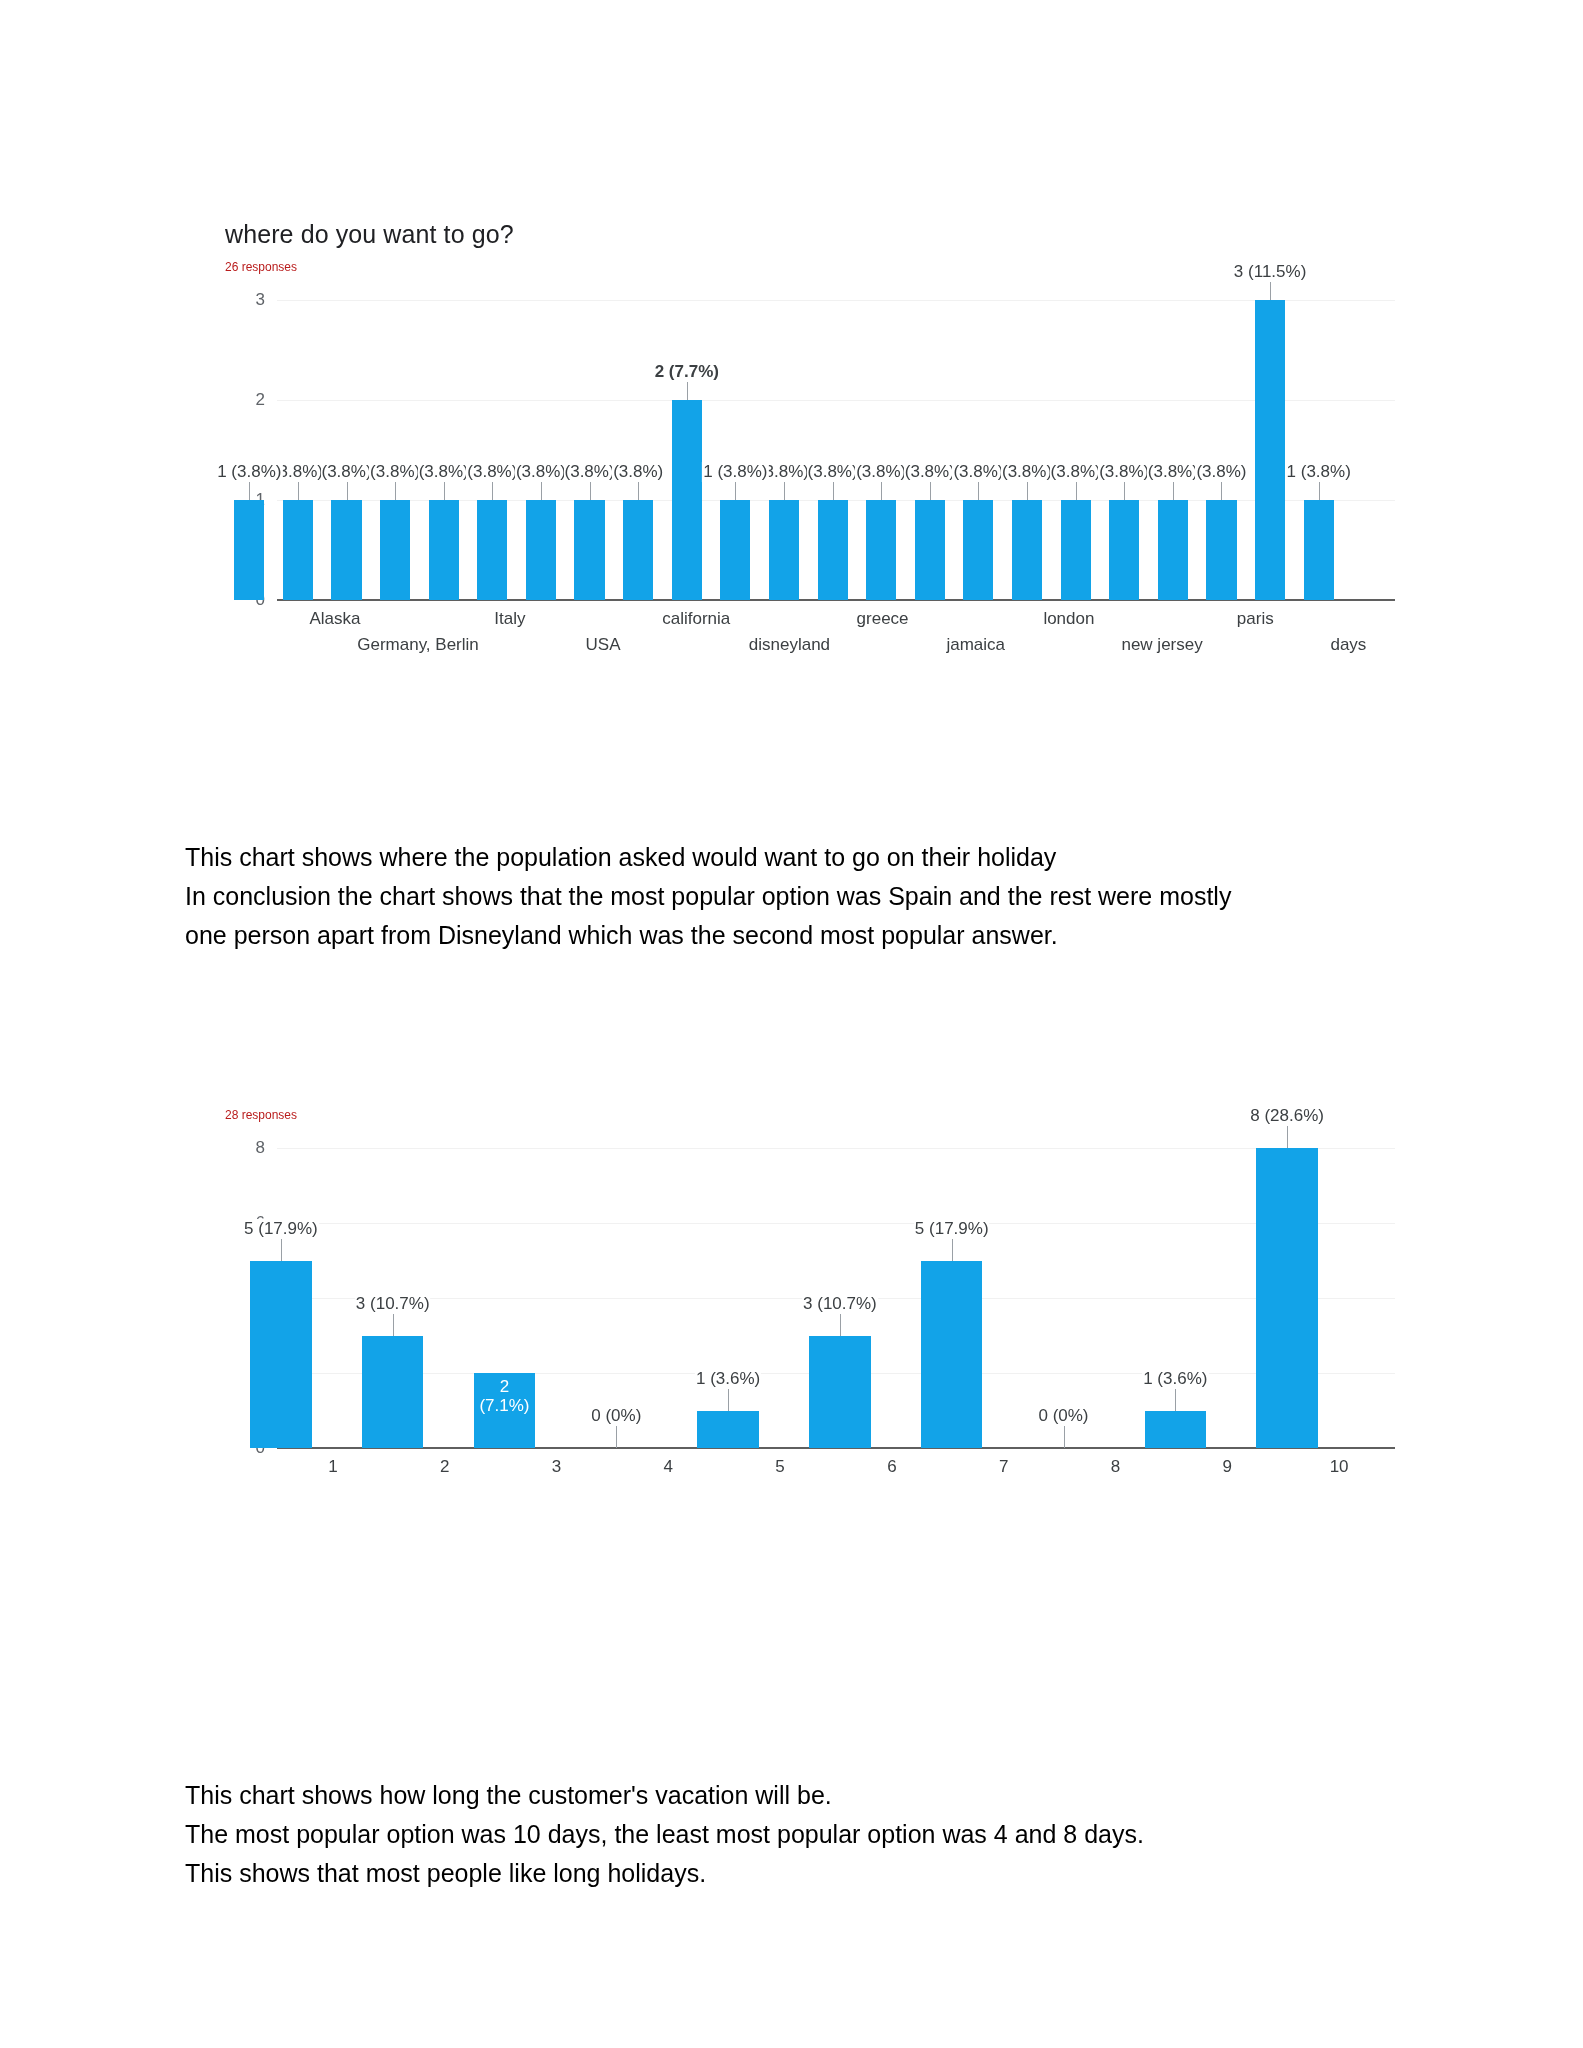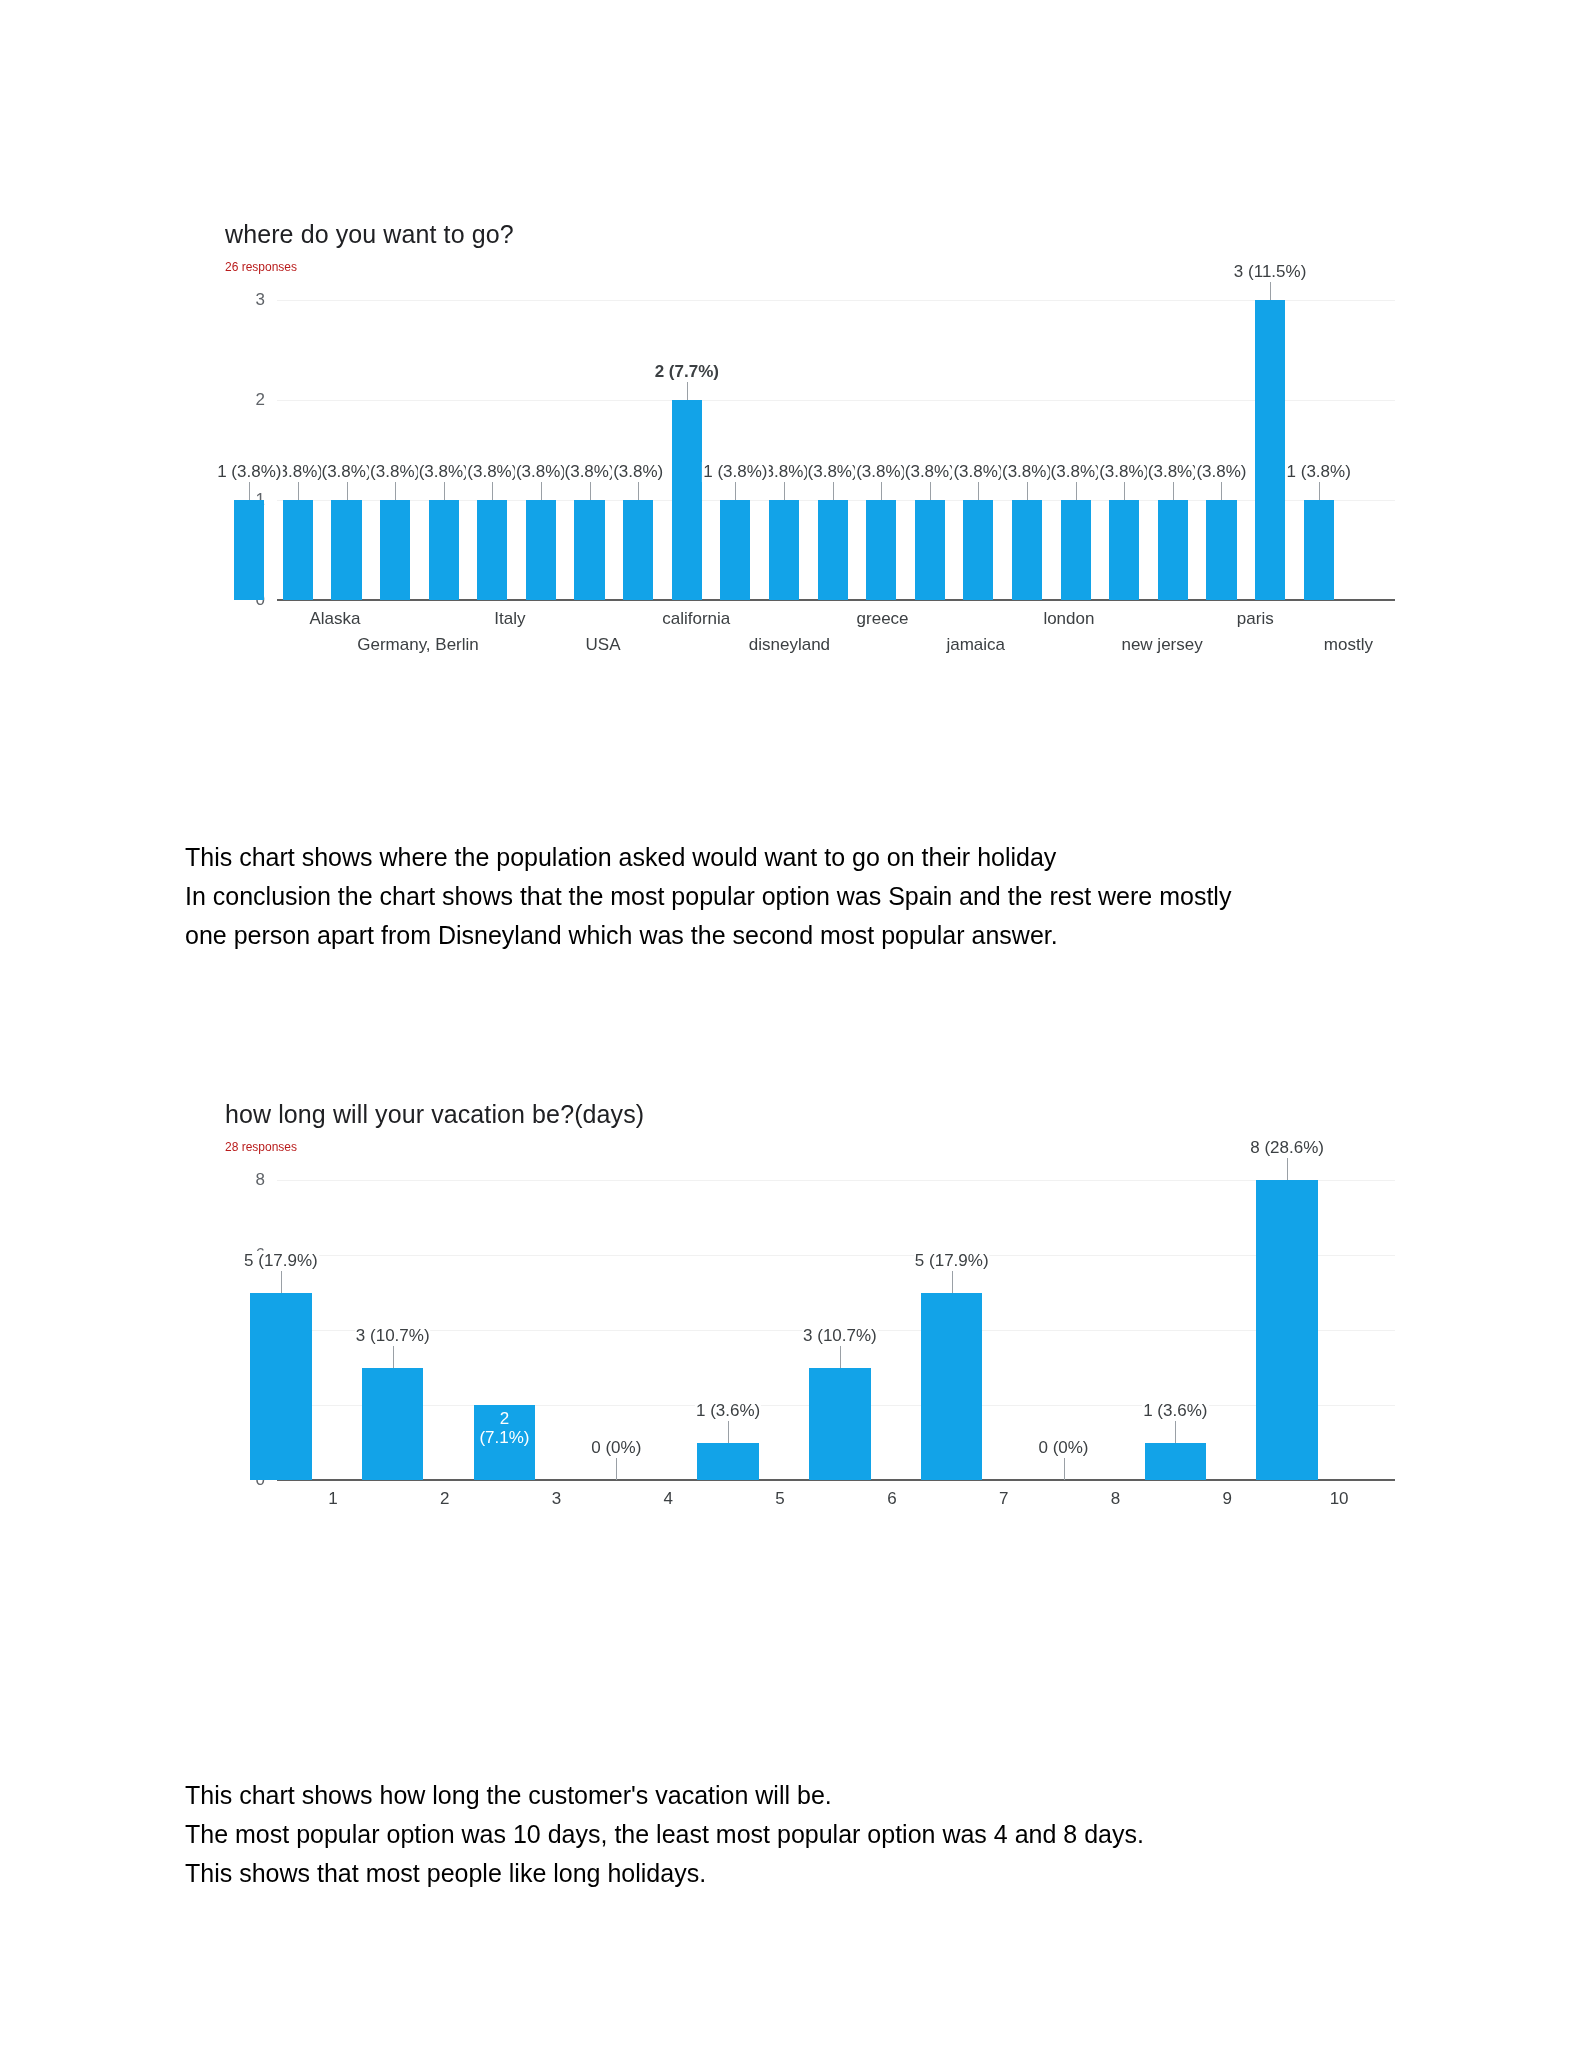--- a/index.html
+++ b/index.html
@@ -312,34 +312,33 @@
             <div class="xlab row1" style="left: 141px; text-align: right;">Germany, Berlin</div>
             <div class="xlab row0" style="left: 232.917px;">Italy</div>
             <div class="xlab row1" style="left: 326.083px;">USA</div>
             <div class="xlab row0" style="left: 419.25px;">california</div>
             <div class="xlab row1" style="left: 512.417px;">disneyland</div>
             <div class="xlab row0" style="left: 605.583px;">greece</div>
             <div class="xlab row1" style="left: 698.75px;">jamaica</div>
             <div class="xlab row0" style="left: 791.917px;">london</div>
             <div class="xlab row1" style="left: 885.083px;">new jersey</div>
             <div class="xlab row0" style="left: 978.25px;">paris</div>
-            <div class="xlab row1" style="left: 1071.42px;">mostly</div>
+            <div class="xlab row1" style="left: 1071.42px;">days</div>
           </div>
       </div>
     </div>
   </div>
 
   <div class="para" id="para1">
       <div>This chart shows where the population asked would want to go on their holiday</div>
       <div>In conclusion the chart shows that the most popular option was Spain and the rest were mostly</div>
       <div>one person apart from Disneyland which was the second most popular answer.</div>
     </div>
 
   <div class="chart-block" id="chart2-block">
-    <div class="chart-title">how long will your vacation be?(days)</div>
     <div class="chart-responses">28 responses</div>
 
     <div class="plot-wrap">
       <div class="plot" id="chart2-plot">
         <div class="y-axis" id="c2-yaxis">
             <div class="y-tick" style="top: 300px;">0</div>
             <div class="y-tick" style="top: 225px;">2</div>
             <div class="y-tick" style="top: 150px;">4</div>
             <div class="y-tick" style="top: 75px;">6</div>
             <div class="y-tick" style="top: 0px;">8</div>

